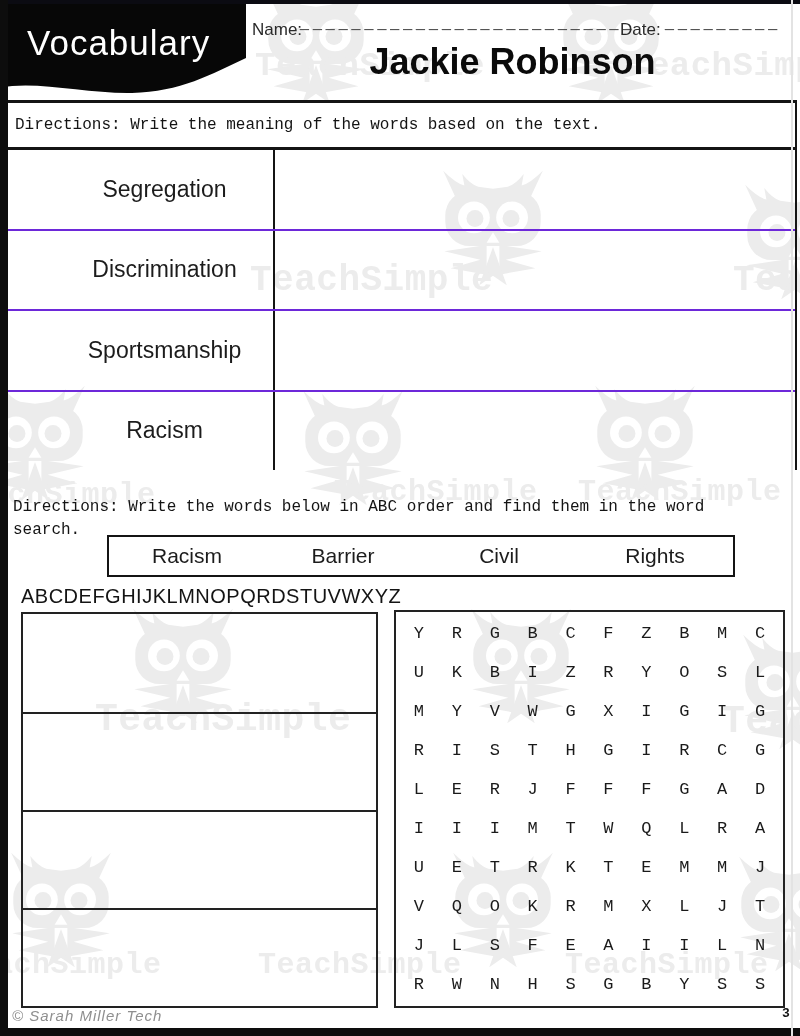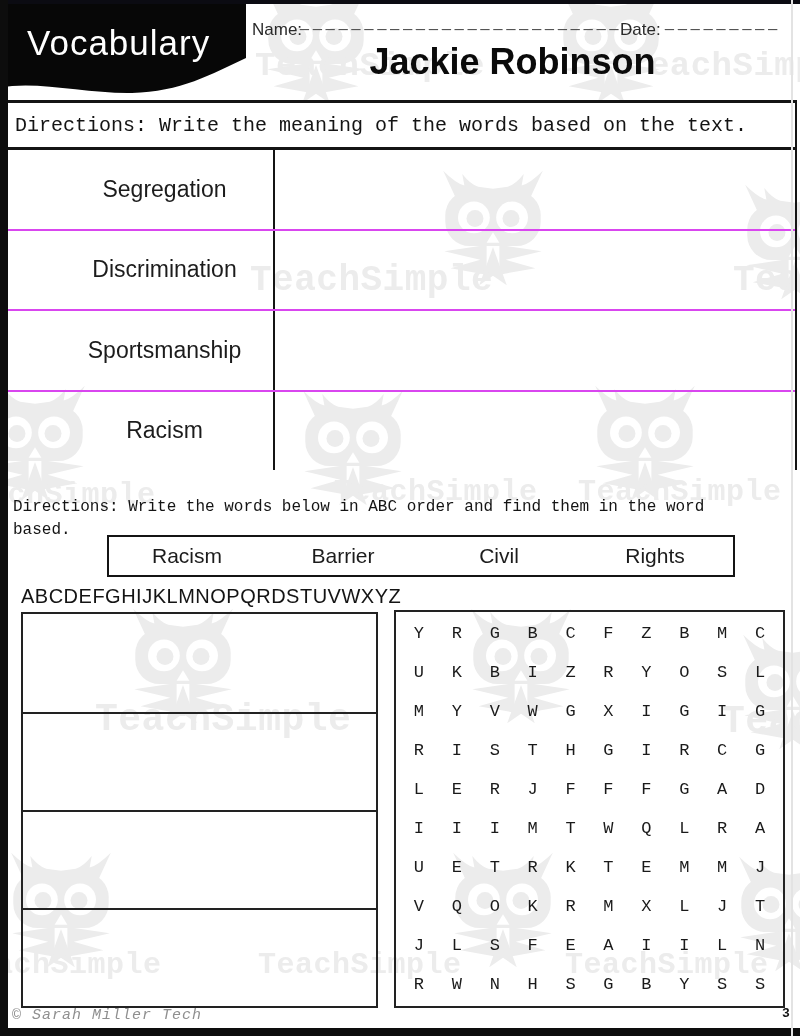--- a/index.html
+++ b/index.html
@@ -43,26 +43,26 @@
   }
 
   
   .vocab-box {
     position:absolute; left:8px; top:100px; width:789px; height:370px;
     border-top:3px solid #141414; border-right:2px solid #141414;
     display:flex; flex-direction:column;
   }
   .directions1 {
     height:47px; display:flex; align-items:center; padding-left:7px;
-    font-family:"Liberation Mono", monospace; font-size:20px; color:#141414;
+    font-family:"Liberation Mono", monospace; font-size:16px; color:#141414;
     border-bottom:3px solid #141414; letter-spacing:0px;
   }
   .vocab-rows { flex:1; display:flex; flex-direction:column; }
   .vocab-row { flex:1; display:flex; }
-  .vocab-row + .vocab-row { border-top:2px solid #d946ef; }
+  .vocab-row + .vocab-row { border-top:2px solid #6d28d9; }
   .word-cell {
     width:219px; border-right:2px solid #141414; display:flex;
     align-items:center; justify-content:center; font-size:23px; color:#1c1c1c;margin-left:48px;
   }
   .meaning-cell { flex:1; }
 
   
   .directions2 {
     position:absolute; left:13px; top:496px; width:760px;
     font-family:"Liberation Mono", monospace; font-size:16px; color:#141414;
@@ -89,21 +89,21 @@
     padding:2px 4px;
   }
   .ws-cell {
     display:flex; align-items:center; justify-content:center;
     font-family:"Liberation Mono", monospace; font-size:17px; color:#1a1a1a;
   }
 
   
   .copyright {
     position:absolute; left:12px; top:1007px; font-size:15px; color:#8f8f8f;
-    font-family:Liberation Mono, monospace; font-style:italic; letter-spacing:1px;
+    font-family:Liberation Sans, sans-serif; font-style:italic; letter-spacing:1px;
   }
   .page-num {
     position:absolute; left:782px; top:1006px; font-size:13px; font-weight:bold;
     color:#141414; font-family:"Liberation Mono", monospace;
   }
 </style>
 </head>
 <body>
 
 <div class="page">
@@ -214,21 +214,21 @@
           </div>
           <div class="vocab-row">
             <div class="word-cell">Racism</div>
             <div class="meaning-cell"></div>
           </div>
         </div>
     </div>
 
     <div class="directions2">
       <div>Directions: Write the words below in ABC order and find them in the word</div>
-      <div>based.</div>
+      <div>search.</div>
     </div>
 
     <div class="word-bank-box">
         <div class="wb-item">Racism</div>
         <div class="wb-item">Barrier</div>
         <div class="wb-item">Civil</div>
         <div class="wb-item">Rights</div>
       </div>
 
     <div class="alphabet">ABCDEFGHIJKLMNOPQRDSTUVWXYZ</div>

